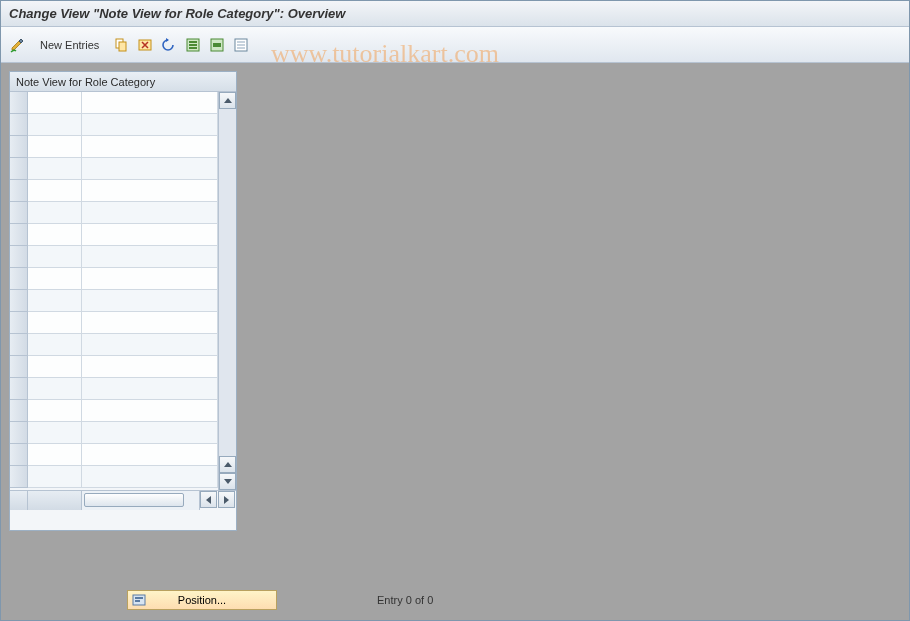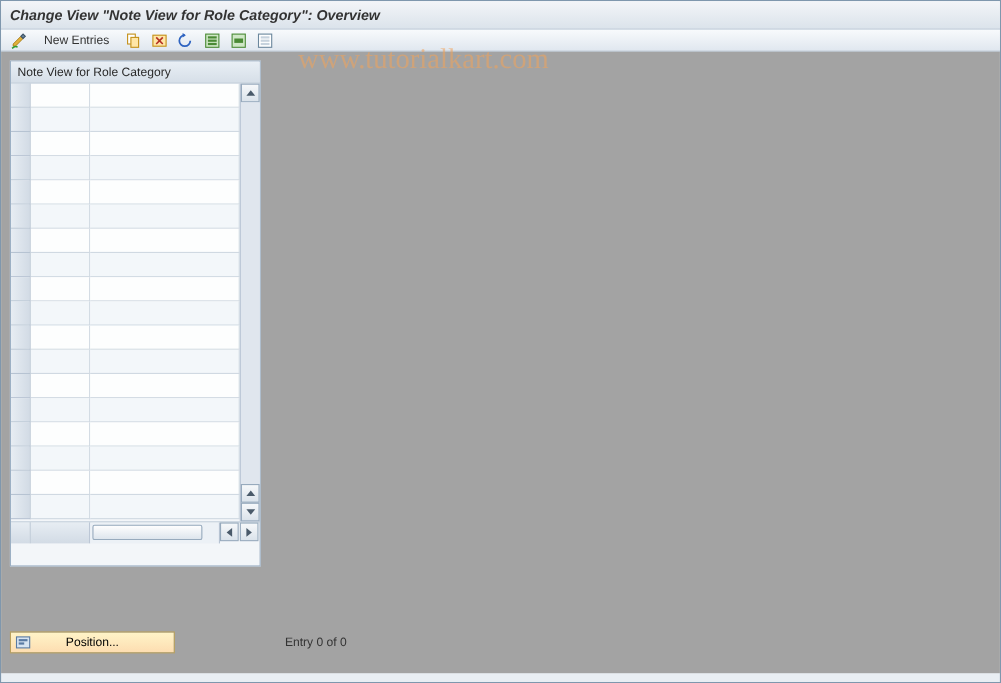--- a/index.html
+++ b/index.html
@@ -27,21 +27,21 @@
       font-size: 13px;
       font-style: italic;
       font-weight: bold;
       color: #333;
     }
 
     
     .toolbar {
       background: linear-gradient(#f8fafc, #e0e7ef);
       border-bottom: 1px solid #b6c3d2;
-      height: 20px;
+      height: 36px;
       display: flex;
       align-items: center;
       padding: 0 6px;
       gap: 2px;
     }
     .tb-btn {
       width: 22px; height: 20px;
       display: flex; align-items: center; justify-content: center;
       border: 1px solid transparent;
       border-radius: 2px;
@@ -213,20 +213,21 @@
     
     .footer {
       position: absolute;
       bottom: 18px;
       left: 0; right: 0;
       display: flex;
       align-items: center;
       padding: 0 8px;
     }
     .position-btn {
+      margin-left: 118px;
       width: 150px;
       height: 20px;
       background: linear-gradient(#fff4c8, #fdddb1);
       border: 1px solid #b9a15f;
       display: flex; align-items: center; justify-content: center;
       gap: 8px;
       cursor: pointer;
       position: relative;
       text-align: center;
     }

